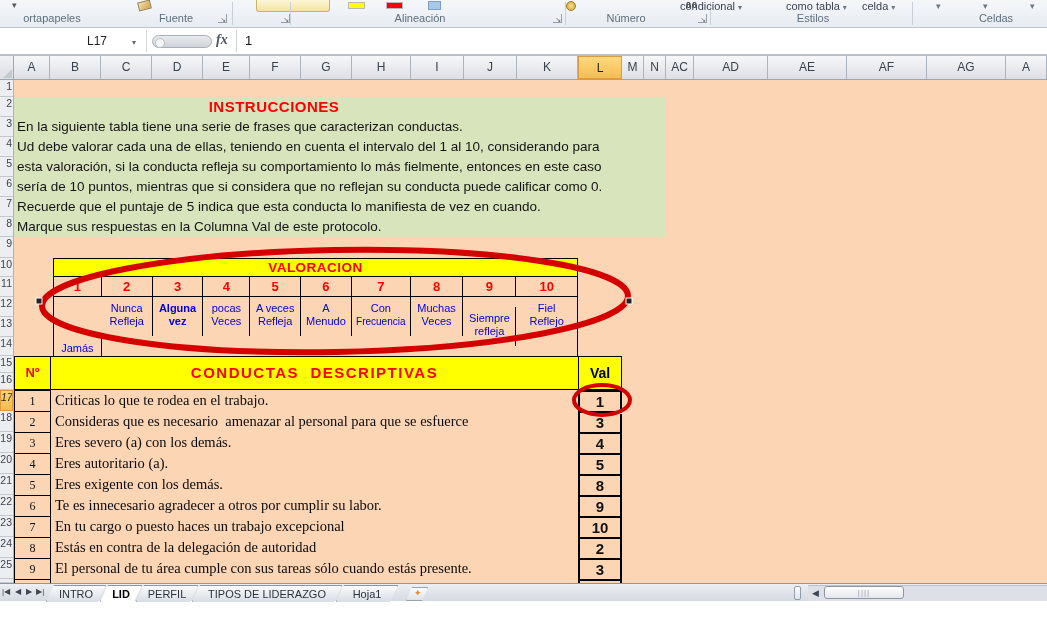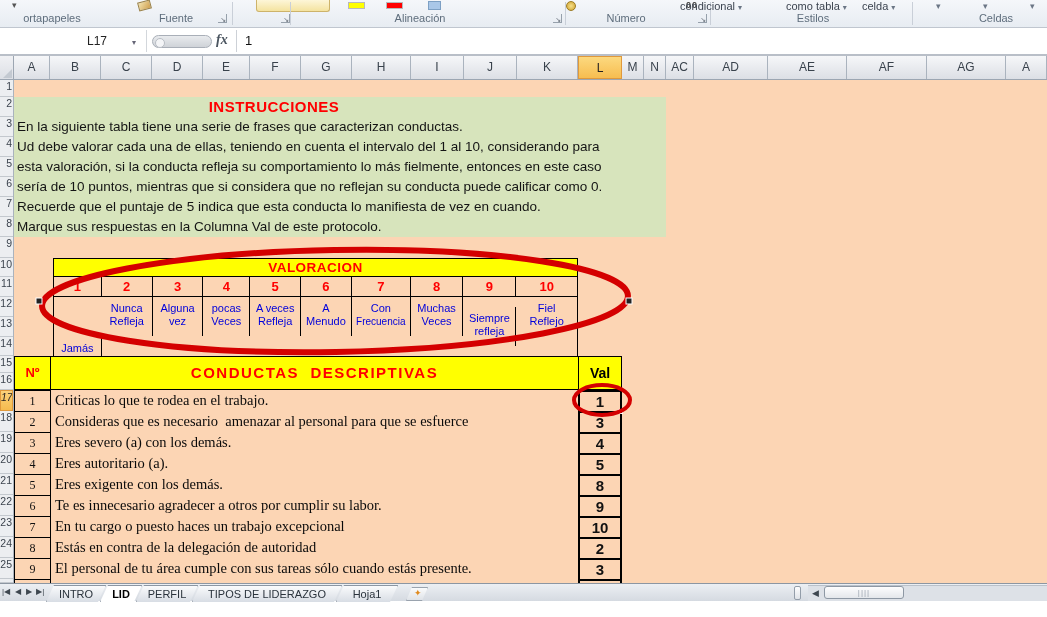--- a/index.html
+++ b/index.html
@@ -229,21 +229,21 @@
         </div>
       <div class="valrow" id="vallabs">
           <div class="valcell vlab" style="width: 48px; margin-top: 40px;">
             <div>Jamás</div>
             <div>Refleja</div>
           </div>
           <div class="valcell vlab" style="width: 51px;">
             <div>Nunca</div>
             <div>Refleja</div>
           </div>
-          <div class="valcell vlab" style="width: 51px;">
+          <div class="valcell vlab" style="width: 51px; font-weight: bold;">
             <div>Alguna</div>
             <div>vez</div>
           </div>
           <div class="valcell vlab" style="width: 47px;">
             <div>pocas</div>
             <div>Veces</div>
           </div>
           <div class="valcell vlab" style="width: 51px;">
             <div>A veces</div>
             <div>Refleja</div>

